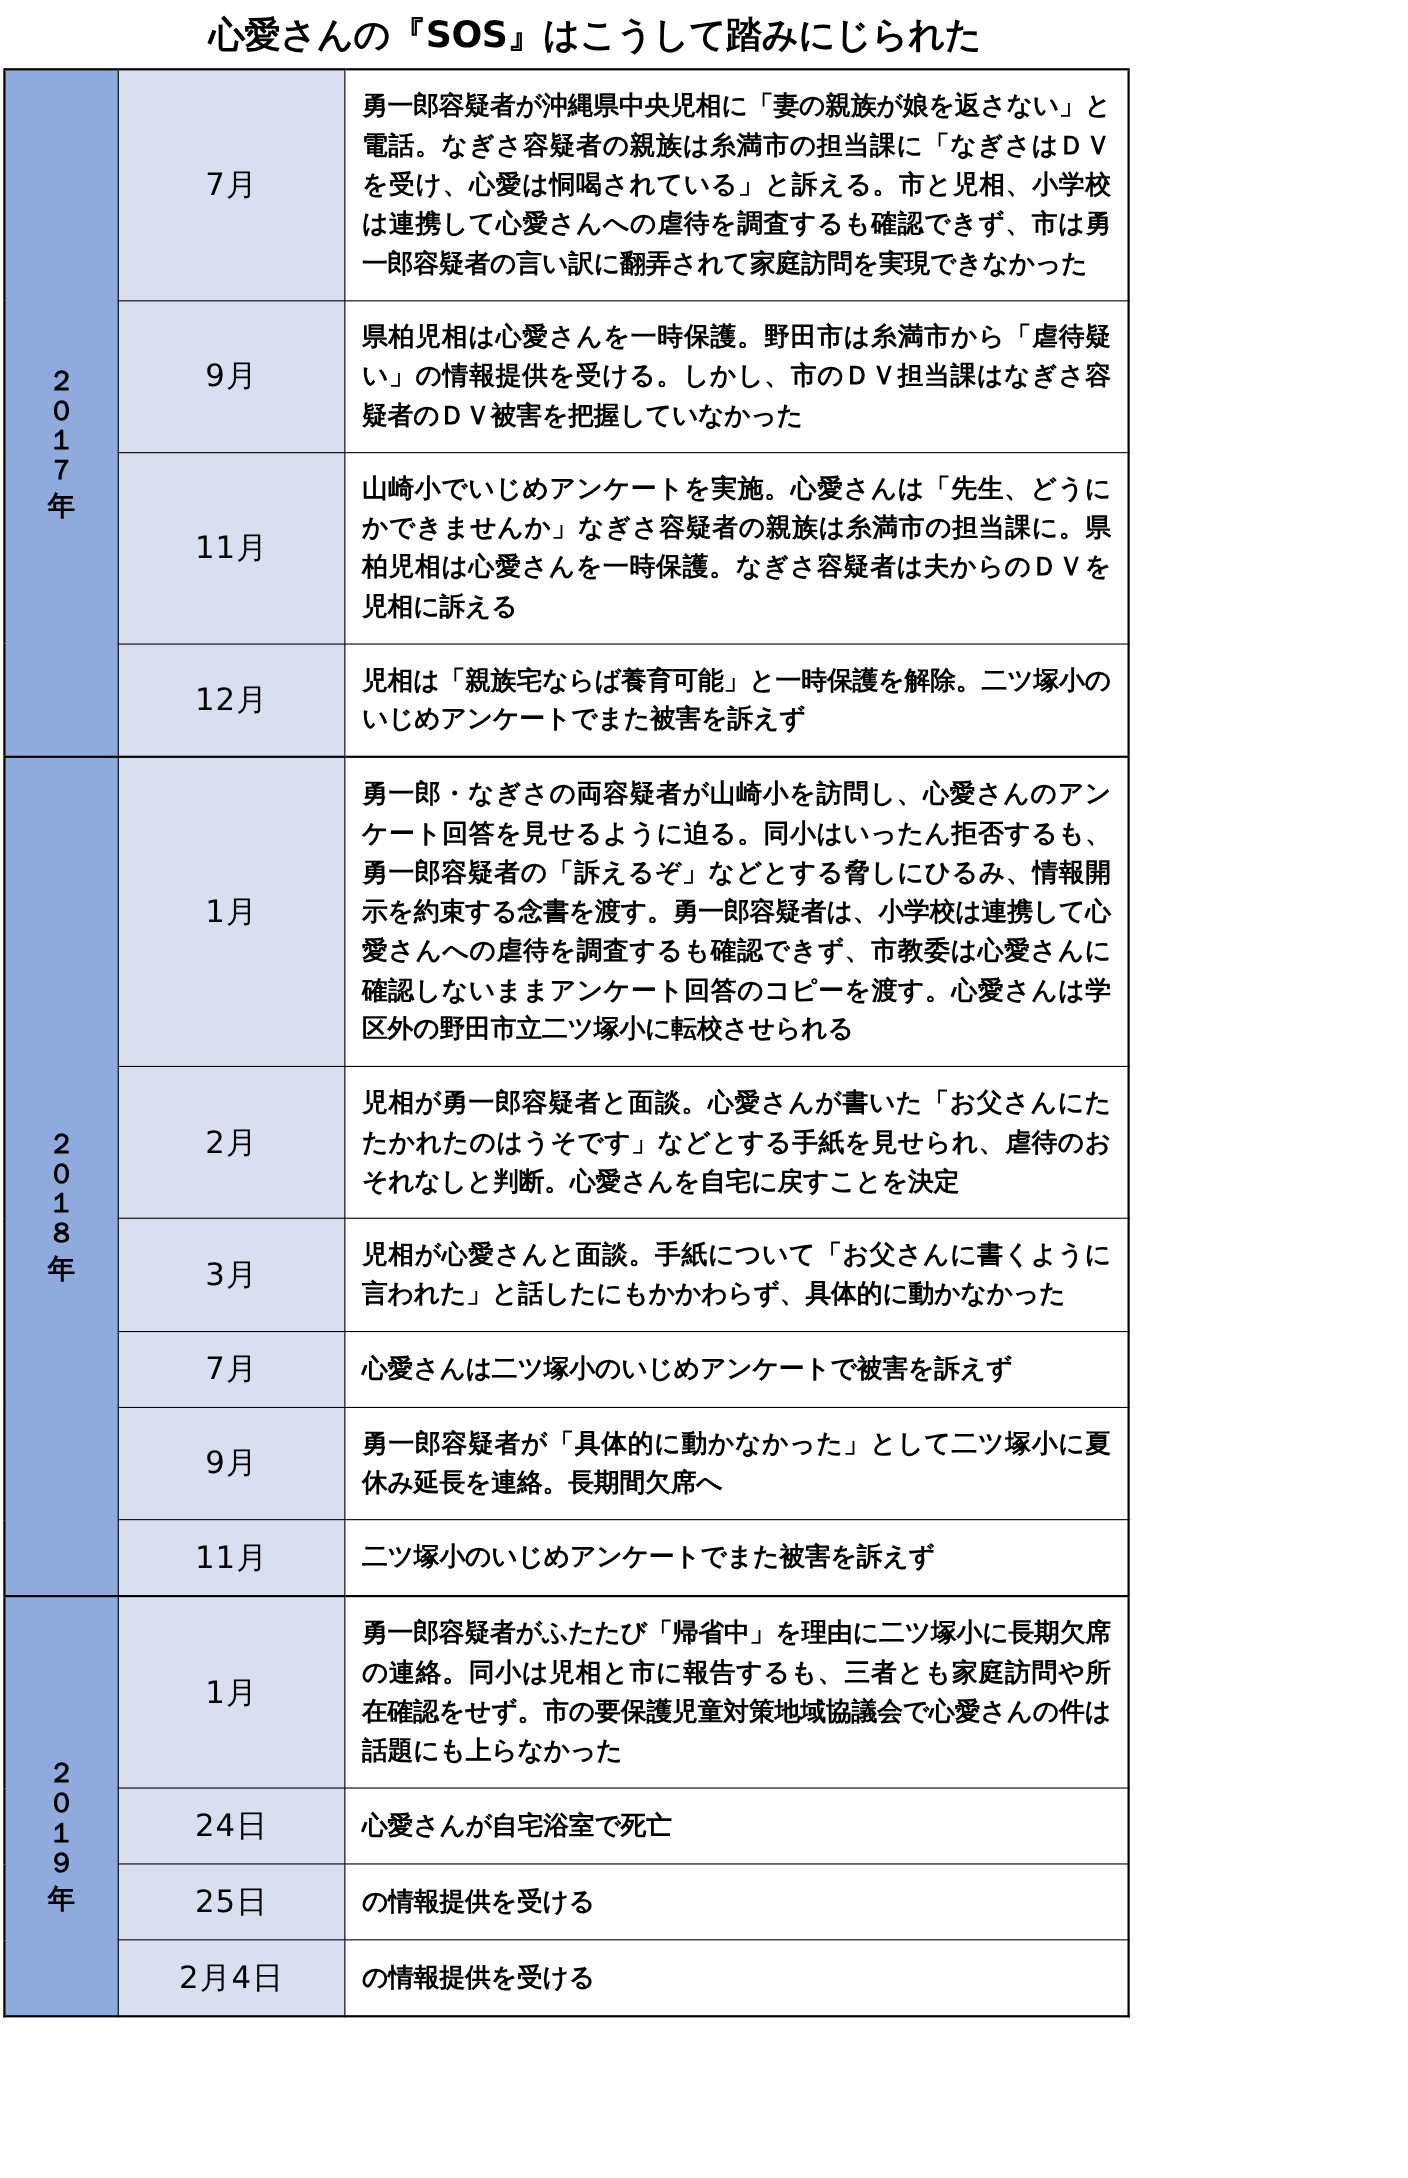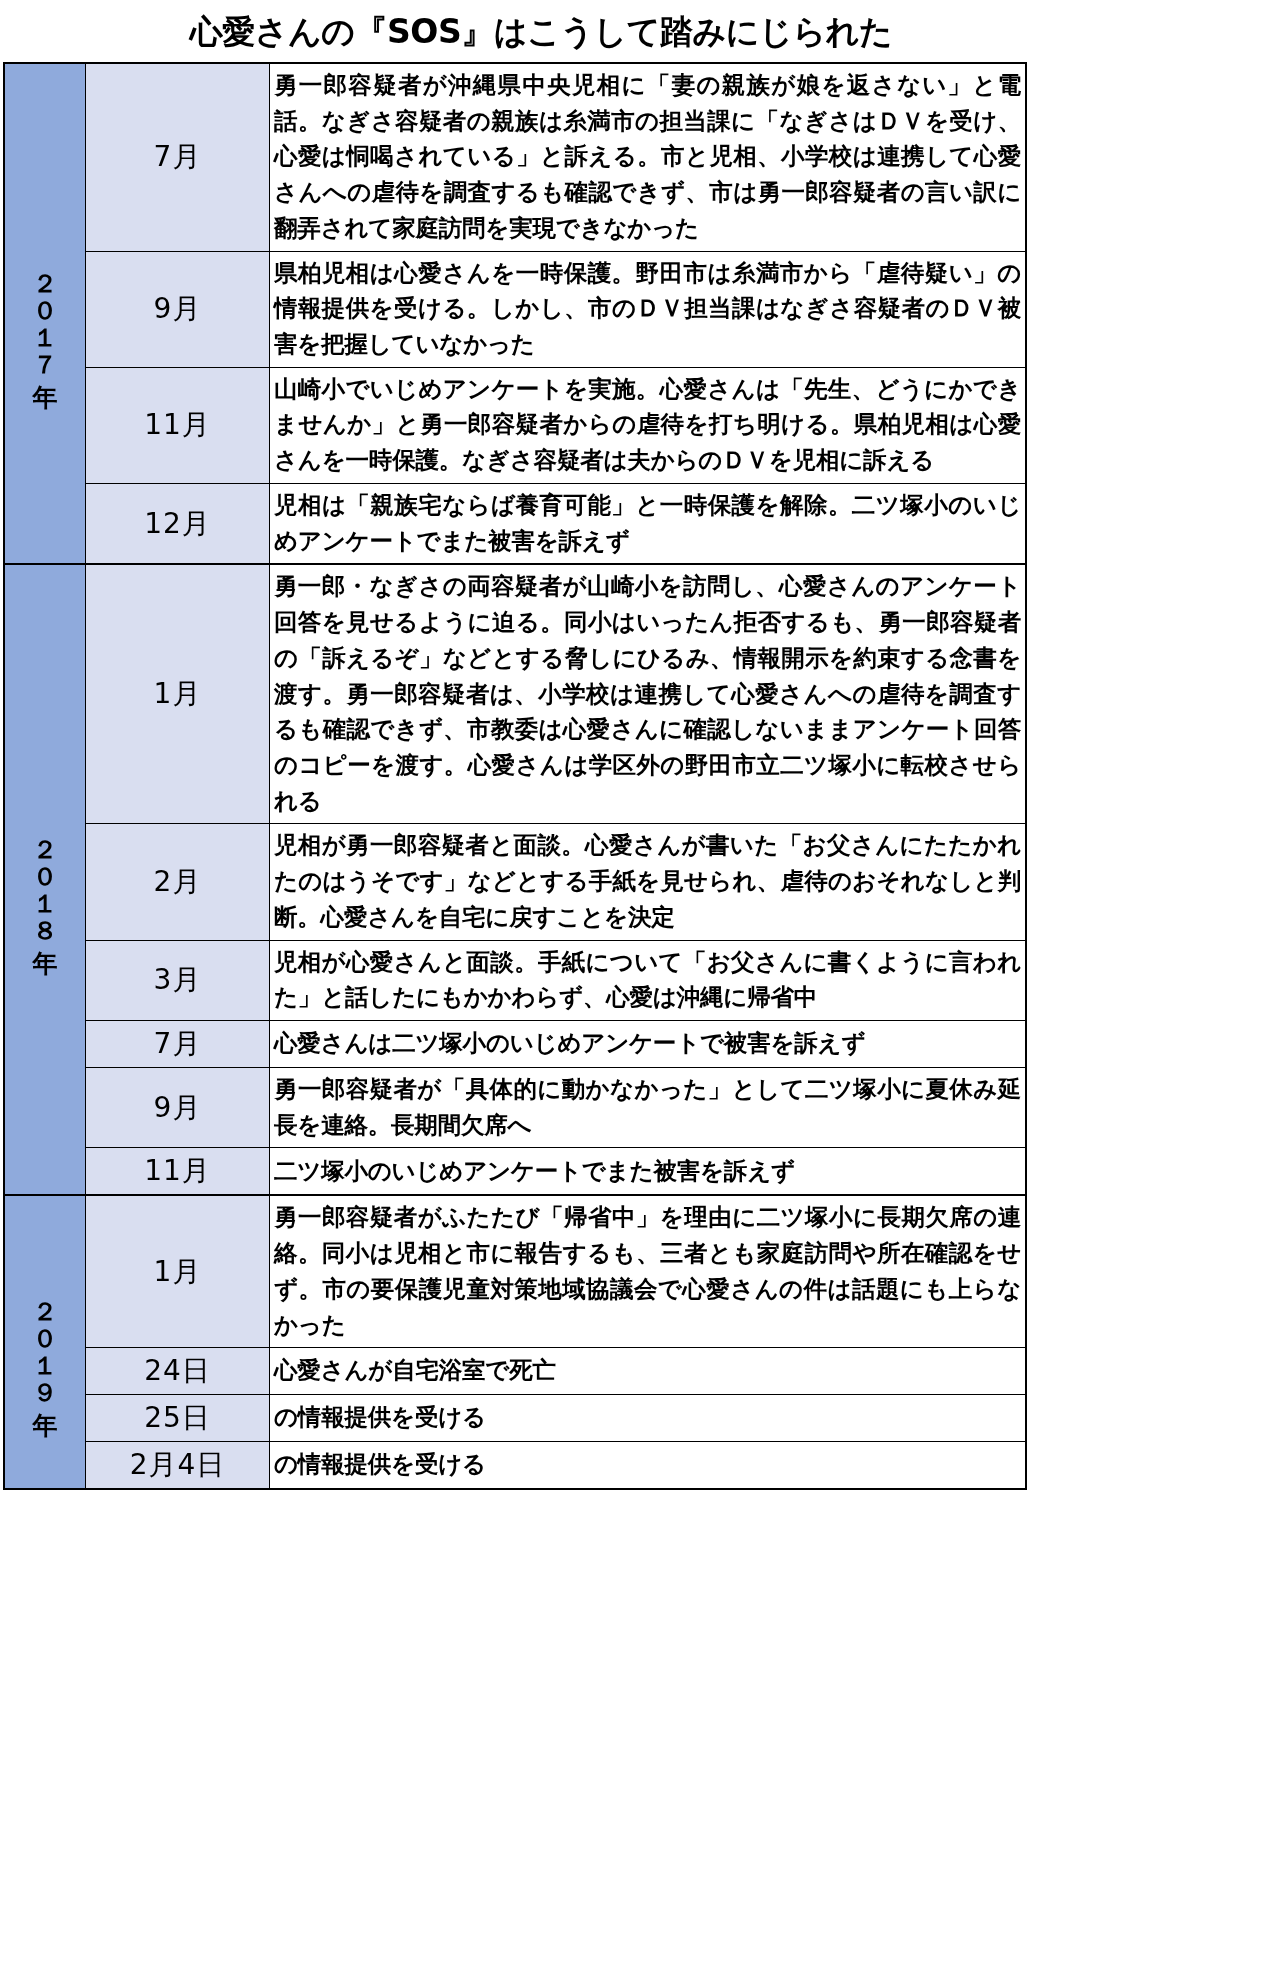--- a/index.html
+++ b/index.html
@@ -44,21 +44,21 @@
   table.timeline {
     border-collapse: collapse;
     table-layout: fixed;
     width: 1024px;
     margin: 0 0 0 3px;
     border: 2px solid #000000;
   }
   table.timeline td {
     border: 1px solid #000000;
     vertical-align: middle;
-    padding: 4px;
+    padding: 15px;
   }
 
   
   td.year-cell {
     width: 72px;
     background: #8FAADC;
     text-align: center;
     vertical-align: middle;
     border-right: 2px solid #000;
   }
@@ -123,21 +123,21 @@
         </tr>
         <tr>
           <td class="month-cell">9月</td>
           <td class="desc-cell">
             <span class="txt">県柏児相は心愛さんを一時保護。野田市は糸満市から「虐待疑い」の情報提供を受ける。しかし、市のＤＶ担当課はなぎさ容疑者のＤＶ被害を把握していなかった</span>
           </td>
         </tr>
         <tr>
           <td class="month-cell">11月</td>
           <td class="desc-cell">
-            <span class="txt">山崎小でいじめアンケートを実施。心愛さんは「先生、どうにかできませんか」と勇一郎容疑者からの虐待を打ち明ける。県柏児相は心愛さんを一時保護。なぎさ容疑者は夫からのＤＶを児相に訴える</span>
+            <span class="txt">山崎小でいじめアンケートを実施。心愛さんは「先生、どうにかできませんか」なぎさ容疑者の親族は糸満市の担当課に。県柏児相は心愛さんを一時保護。なぎさ容疑者は夫からのＤＶを児相に訴える</span>
           </td>
         </tr>
         <tr>
           <td class="month-cell">12月</td>
           <td class="desc-cell">
             <span class="txt">児相は「親族宅ならば養育可能」と一時保護を解除。二ツ塚小のいじめアンケートでまた被害を訴えず</span>
           </td>
         </tr>
         <tr class="group-start">
           <td class="year-cell" rowspan="6"><span class="year-vertical">２０１８年</span></td>
@@ -148,21 +148,21 @@
         </tr>
         <tr>
           <td class="month-cell">2月</td>
           <td class="desc-cell">
             <span class="txt">児相が勇一郎容疑者と面談。心愛さんが書いた「お父さんにたたかれたのはうそです」などとする手紙を見せられ、虐待のおそれなしと判断。心愛さんを自宅に戻すことを決定</span>
           </td>
         </tr>
         <tr>
           <td class="month-cell">3月</td>
           <td class="desc-cell">
-            <span class="txt">児相が心愛さんと面談。手紙について「お父さんに書くように言われた」と話したにもかかわらず、心愛は沖縄に帰省中</span>
+            <span class="txt">児相が心愛さんと面談。手紙について「お父さんに書くように言われた」と話したにもかかわらず、具体的に動かなかった</span>
           </td>
         </tr>
         <tr>
           <td class="month-cell">7月</td>
           <td class="desc-cell">
             <span class="txt">心愛さんは二ツ塚小のいじめアンケートで被害を訴えず</span>
           </td>
         </tr>
         <tr>
           <td class="month-cell">9月</td>

